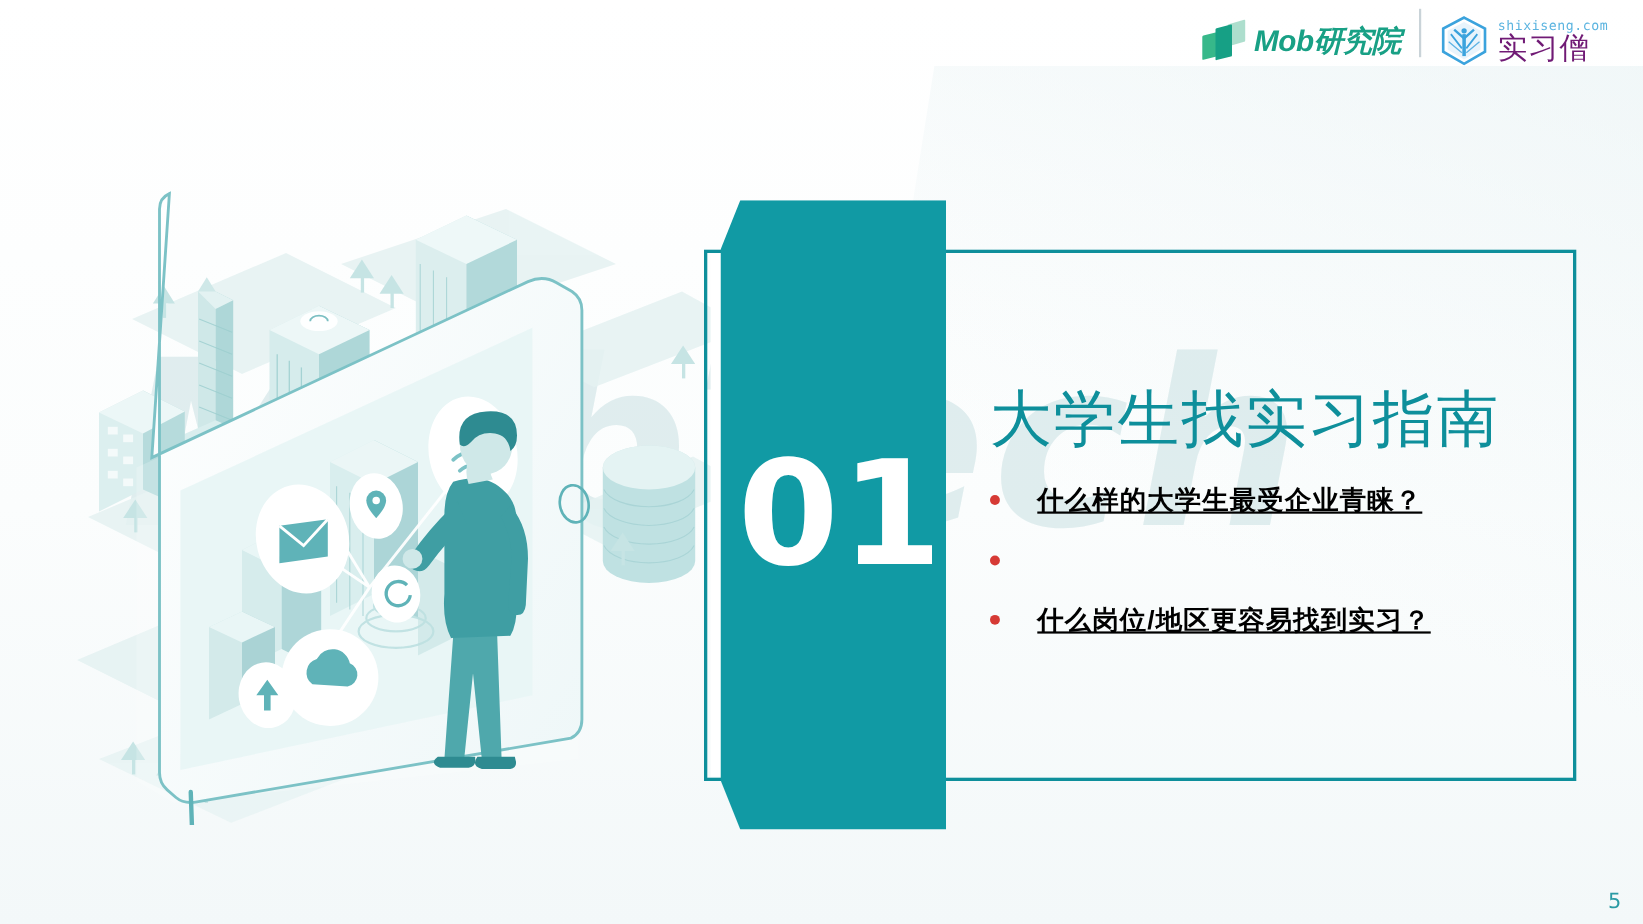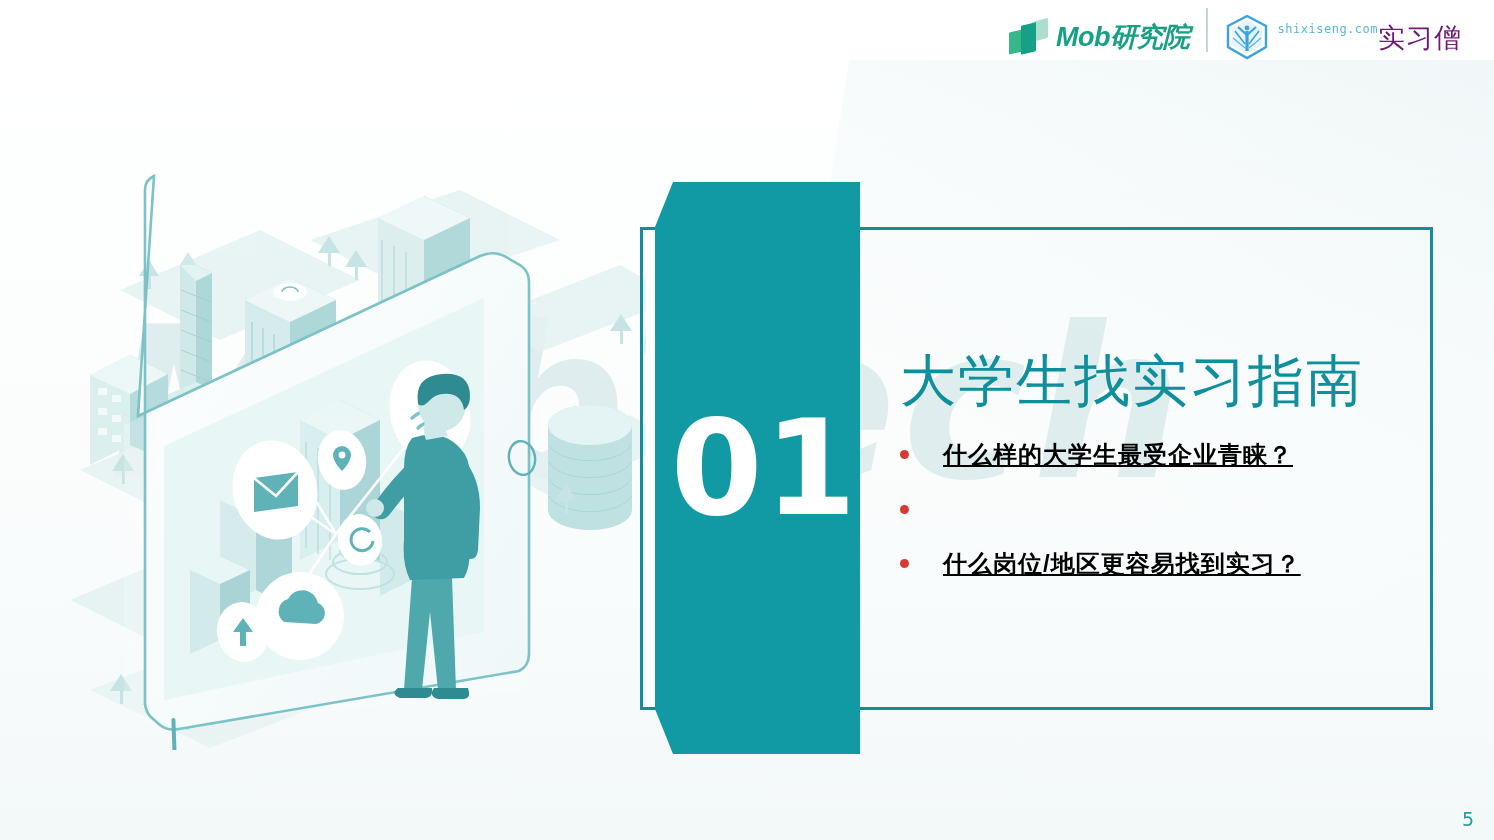--- a/index.html
+++ b/index.html
@@ -38,21 +38,21 @@
   .header{position:absolute;right:32px;top:8px;height:58px;display:flex;gap:0;}
   .logo-mob{display:flex;align-items:center;gap:6px;padding-right:16px;}
   .mob-mark{position:relative;width:42px;height:34px;}
   .mob-mark .b1{position:absolute;left:1px;top:11px;width:13px;height:22px;background:#37b88a;transform:skewY(-14deg);border-radius:1px;}
   .mob-mark .b2{position:absolute;left:13px;top:4px;width:15px;height:29px;background:#16a085;transform:skewY(-14deg);border-radius:1px;}
   .mob-mark .b3{position:absolute;left:24px;top:0px;width:16px;height:20px;background:#9fd8c4;transform:skewY(-16deg);border-radius:1px;opacity:.85;}
   .mob-text{font-size:27px;font-weight:700;font-style:italic;color:#18a085;letter-spacing:-0.5px;}
   .logo-div{width:2px;height:44px;background:#c9d3d8;margin:0 16px 0 0;}
   .logo-sxs{display:flex;align-items:center;gap:8px;}
   .sxs-mark{width:46px;height:46px;position:relative;}
-  .sxs-text{display:flex;flex-direction:row;line-height:1;}
+  .sxs-text{display:flex;flex-direction:column;line-height:1;}
   .sxs-domain{font-size:12px;color:#5bb4e0;letter-spacing:.5px;font-family:"DejaVu Sans Mono",monospace;}
   .sxs-cn{font-size:27px;font-weight:400;color:#701a75;letter-spacing:1px;margin-top:2px;}
 
   
   .illus{position:absolute;left:60px;top:170px;width:620px;height:580px;}
   .illus svg{display:block;}
 
   
   .content-box{
     position:absolute;left:640px;top:227px;width:793px;height:483px;

